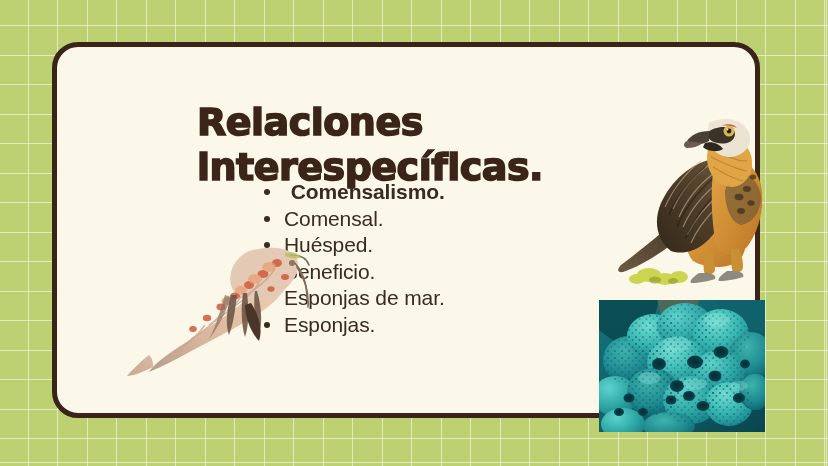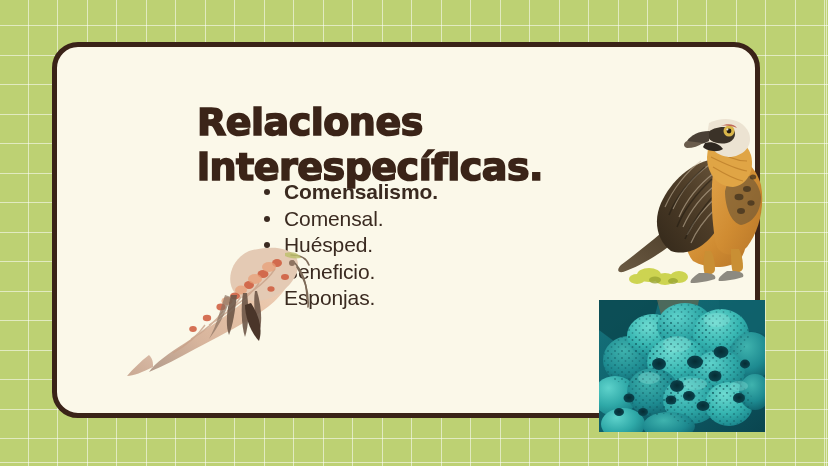--- a/index.html
+++ b/index.html
@@ -152,20 +152,21 @@
       <li>
         <span class="dot"></span>
         <span>Huésped.</span>
       </li>
       <li>
         <span class="dot"></span>
         <span>Beneficio.</span>
       </li>
       <li>
         <span class="dot"></span>
+        <span>Esponjas de mar.</span>
       </li>
       <li>
         <span class="dot"></span>
         <span>Esponjas.</span>
       </li>
     </ul>
 
     <svg class="photo" id="shrimp" viewBox="0 0 185 145">
       <defs>
         <linearGradient id="shBody" x1="1" y1="0" x2="0" y2="1">

